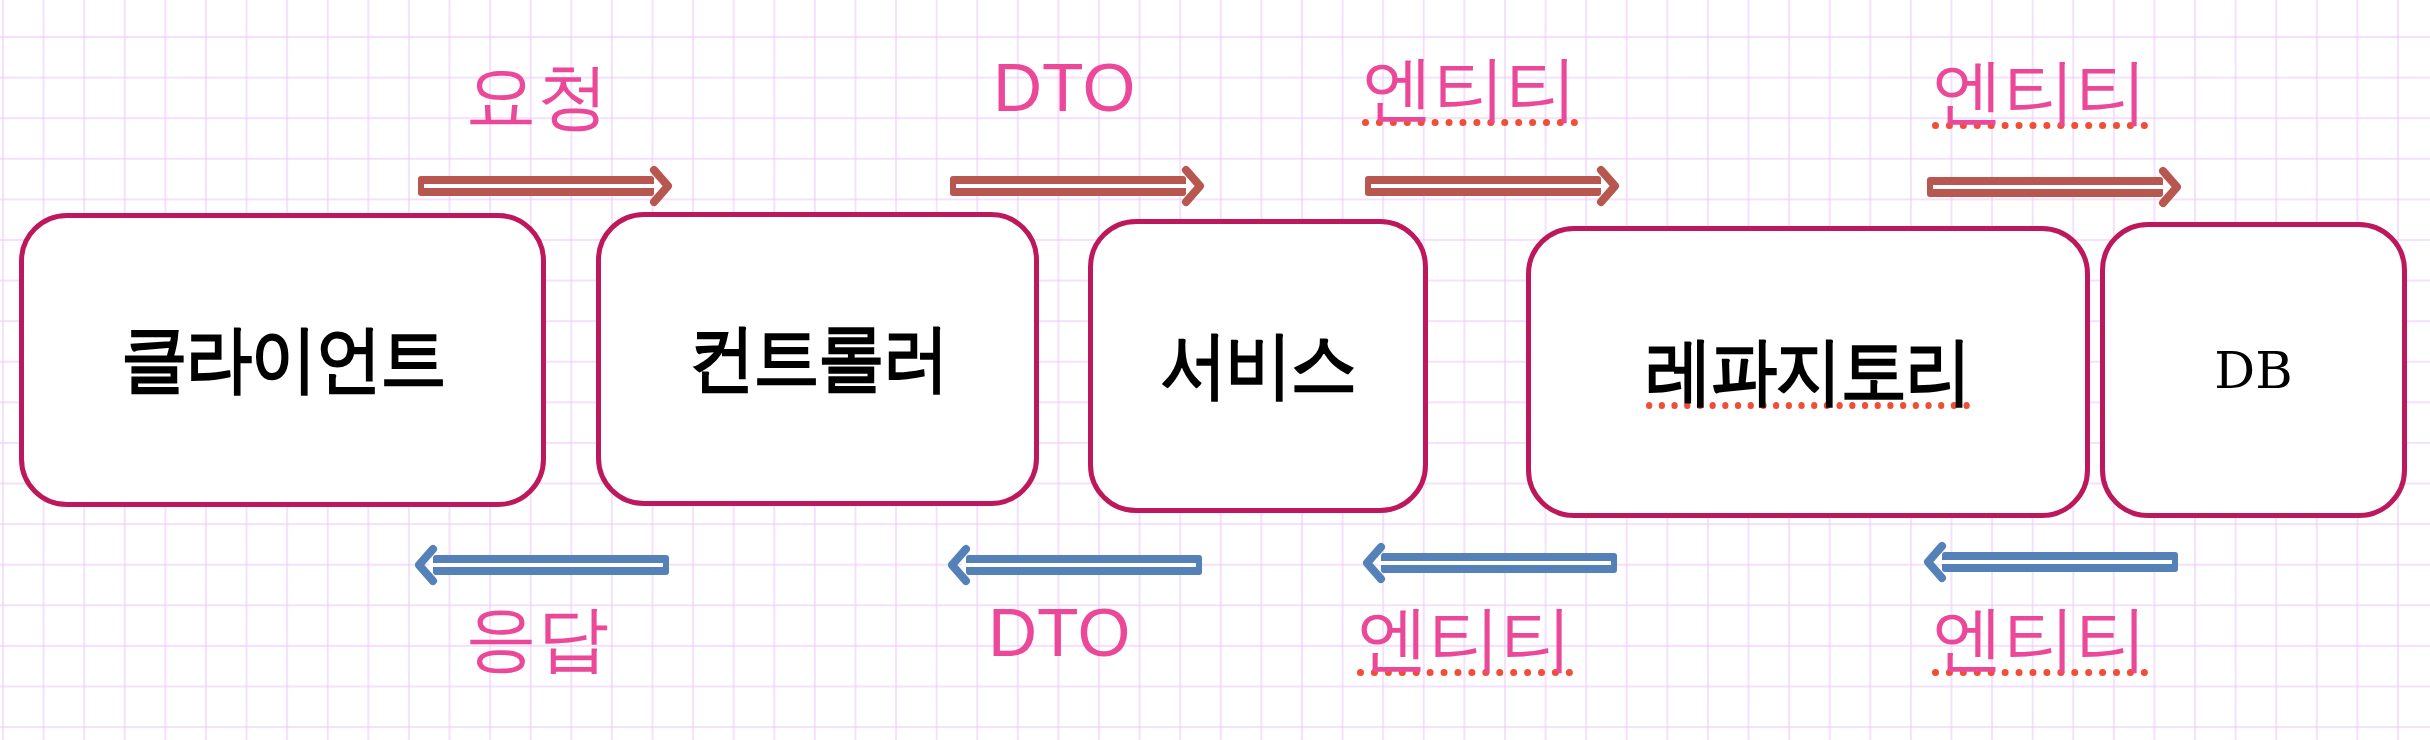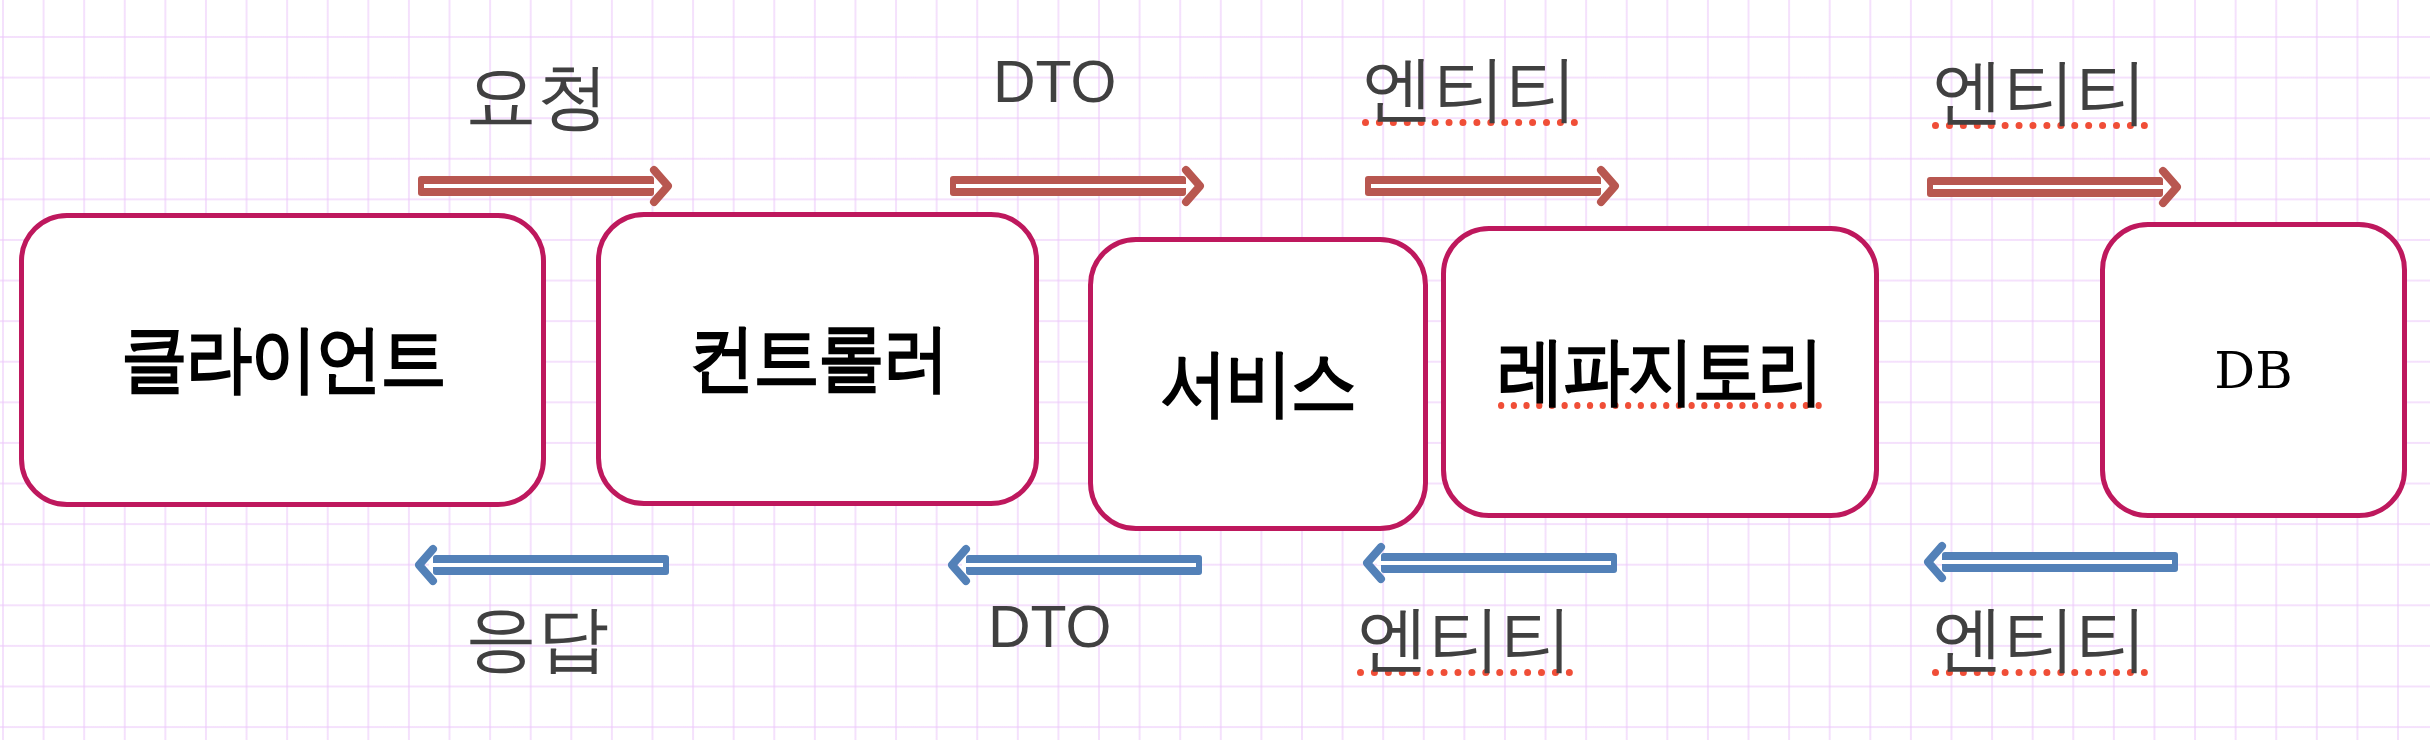--- a/index.html
+++ b/index.html
@@ -37,26 +37,26 @@
       letter-spacing: 0;
     }
     .spell {
       text-decoration: underline dotted #f04e37;
       text-decoration-thickness: 7px;
       text-underline-offset: 6px;
     }
     .label {
       position: absolute;
       font-size: 72px;
-      color: #404040;
+      color: #ec4899;
       white-space: nowrap;
       line-height: 1;
       transform-origin: left top;
     }
-    .label.latin { font-family: "Liberation Sans", sans-serif; font-size: 59px; }
+    .label.latin { font-family: "Liberation Sans", sans-serif; font-size: 68px; }
     .arrow {
       position: absolute;
       height: 22px;
     }
     .arrow svg { display: block; overflow: visible; }
   </style>
 </head>
 <body>
 
 <div class="label" style="left:465px; top:60px;">요청</div>
@@ -92,24 +92,24 @@
     <line x1="6" y1="14" x2="240" y2="14" stroke="#fff" stroke-width="4"></line>
   </svg>
 </div>
 
 <div class="box" style="left:19px; top:213px; width:527px; height:294px;">
   <span class="box-label">클라이언트</span>
 </div>
 <div class="box" style="left:596px; top:212px; width:443px; height:294px;">
   <span class="box-label">컨트롤러</span>
 </div>
-<div class="box" style="left:1088px; top:219px; width:340px; height:294px;margin-top:18px;">
+<div class="box" style="left:1088px; top:219px; width:340px; height:294px;">
   <span class="box-label">서비스</span>
 </div>
-<div class="box" style="left:1441px; top:226px; width:438px; height:292px;">
+<div class="box" style="left:1526px; top:226px; width:564px; height:292px;">
   <span class="box-label spell">레파지토리</span>
 </div>
 <div class="box" style="left:2100px; top:222px; width:307px; height:296px;">
   <span class="box-label serif">DB</span>
 </div>
 
 <div class="arrow" style="left:417px; top:551px;">
   <svg width="256" height="30" viewBox="0 0 256 30">
     <rect x="16" y="4" width="236" height="20" rx="3" fill="#5381b8"></rect>
     <polyline points="16,-2 2,14 16,30" fill="none" stroke="#5381b8" stroke-width="8" stroke-linejoin="round" stroke-linecap="round"></polyline>

